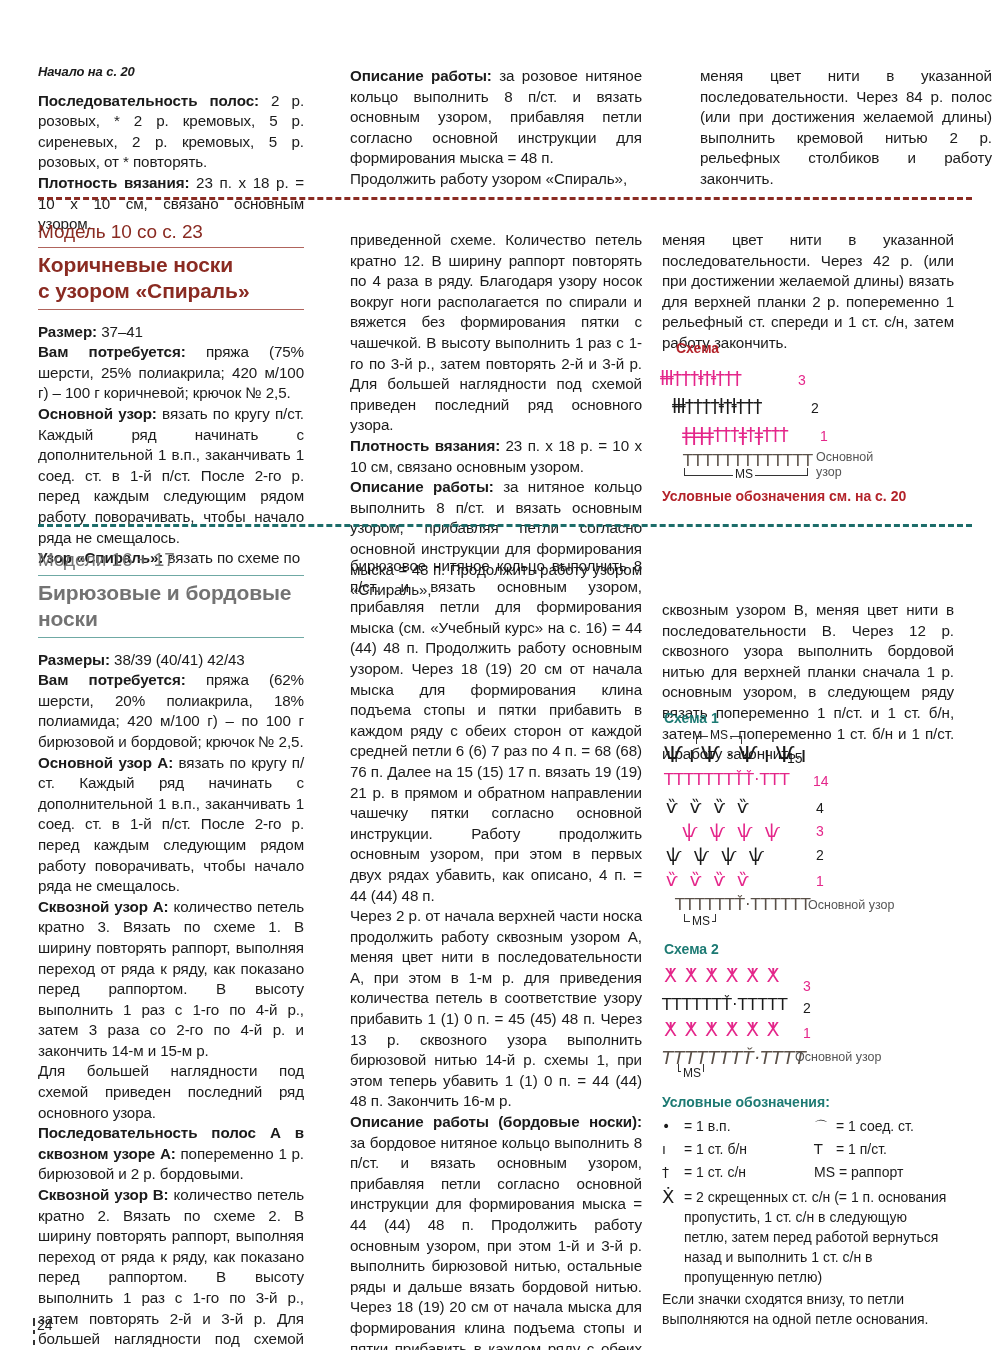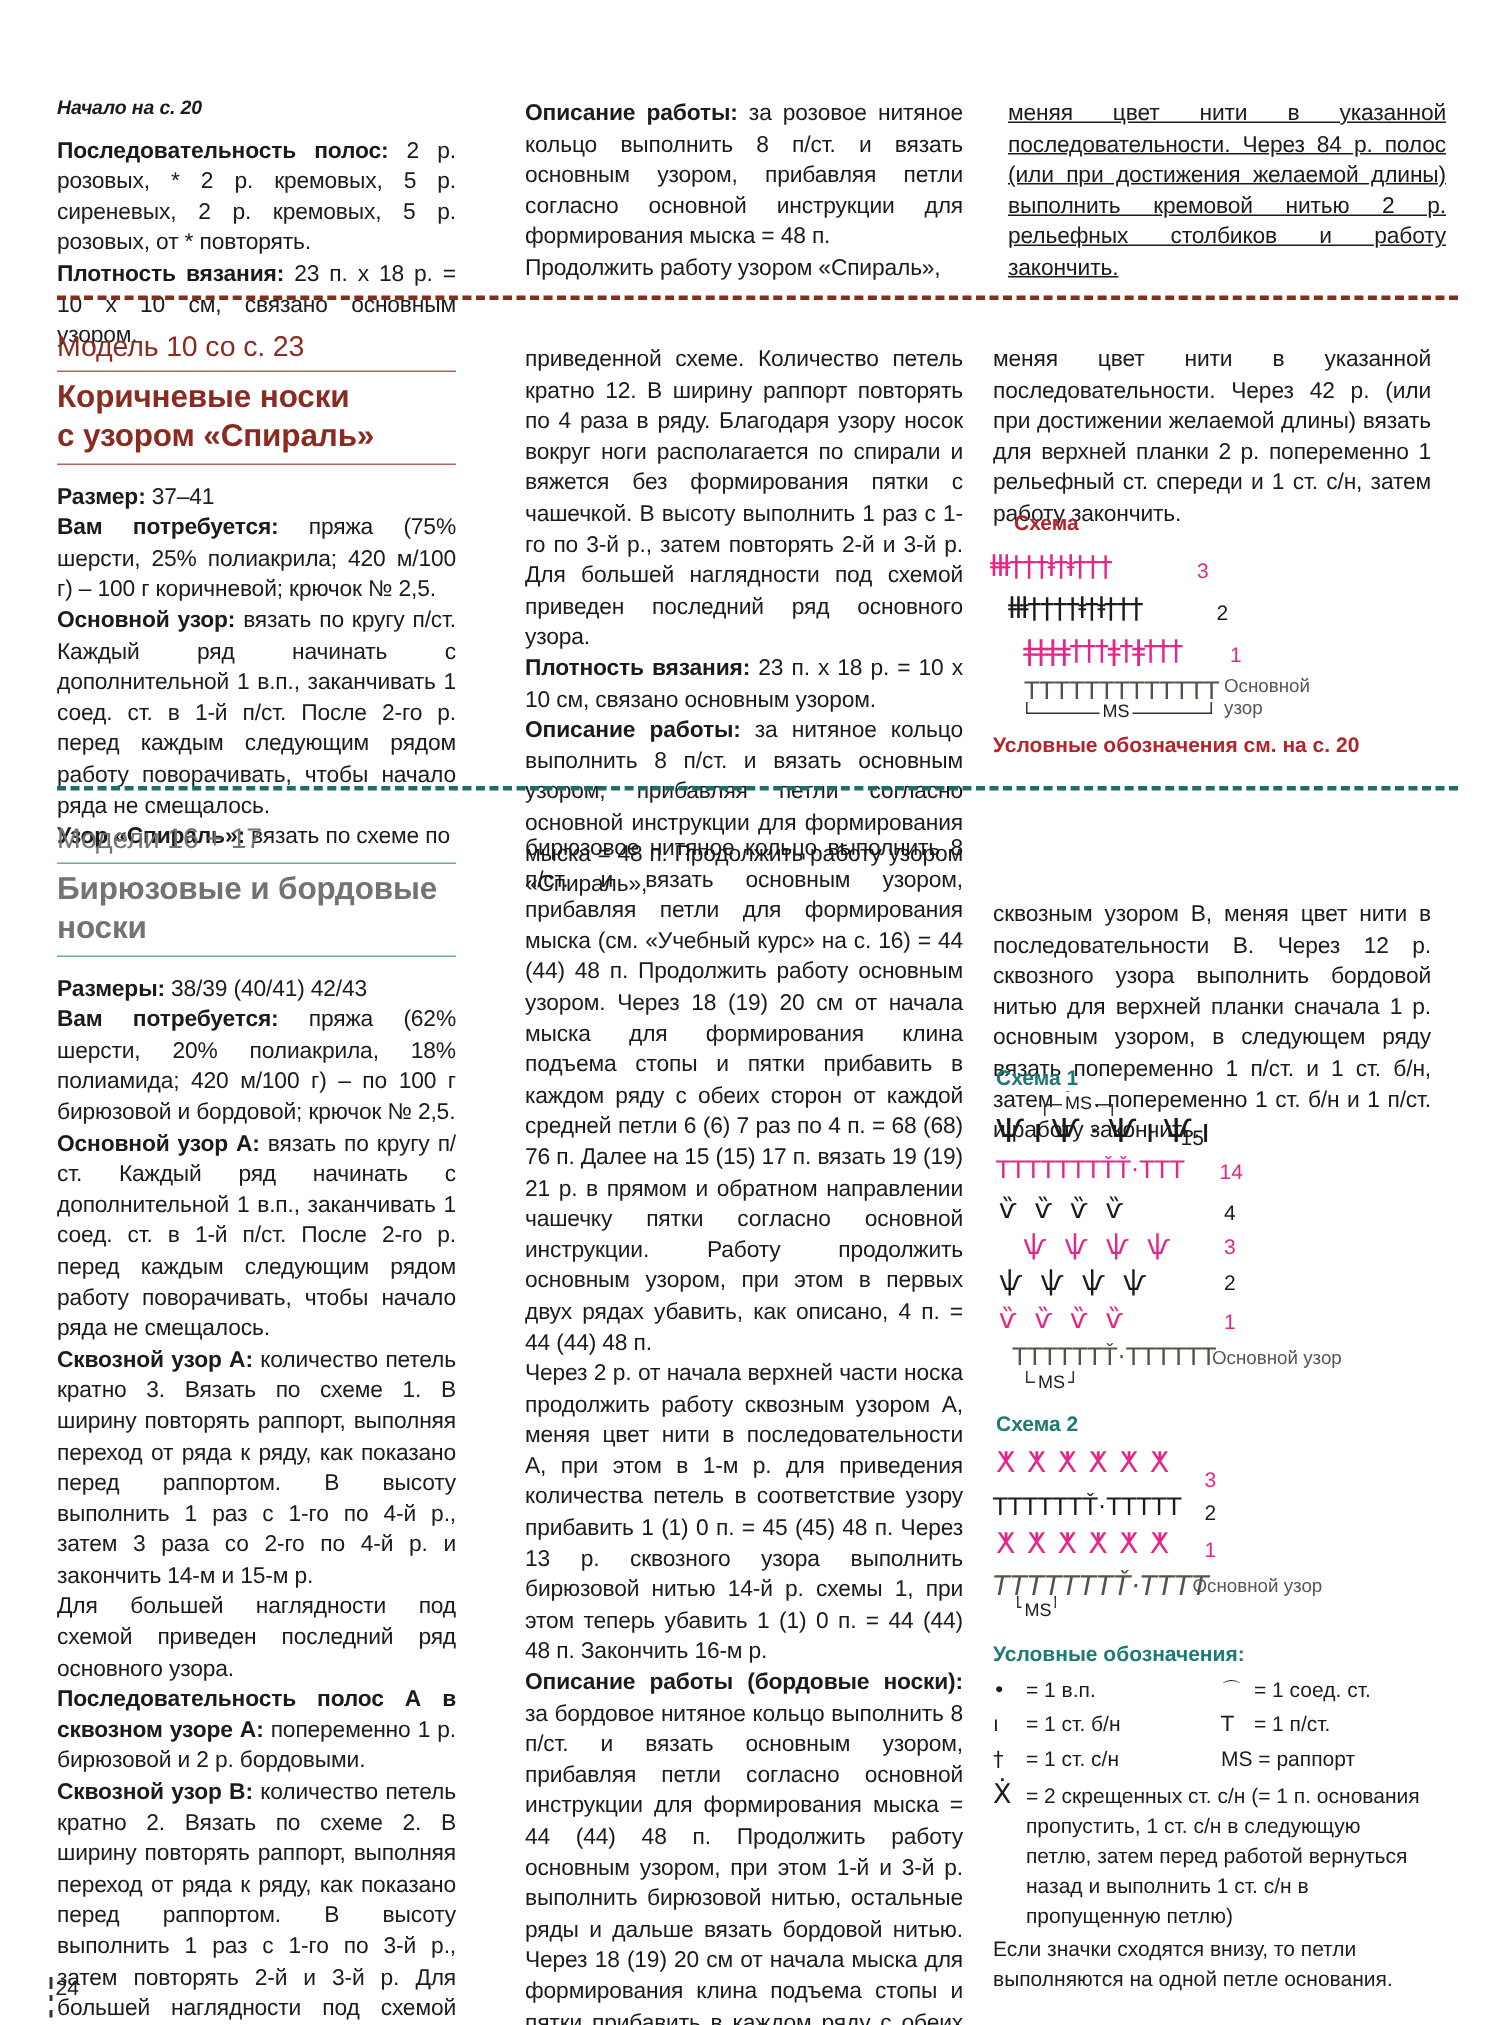--- a/index.html
+++ b/index.html
@@ -44,21 +44,21 @@
 
 <div class="col" style="left:38px; top:62px; width:266px;">
   <p class="cont-note">Начало на с. 20</p>
   <p><span class="b">Последовательность полос:</span><span> 2 р. розовых, * 2 р. кремовых, 5 р. сиреневых, 2 р. кремовых, 5 р. розовых, от * повторять.</span></p>
   <p><span class="b">Плотность вязания:</span><span> 23 п. х 18 р. = 10 х 10 см, связано основным узором.</span></p>
 </div>
 <div class="col" style="left:350px; top:66px; width:292px;">
   <p><span class="b">Описание работы:</span><span> за розовое нитяное кольцо выполнить 8 п/ст. и вязать основным узором, прибавляя петли согласно основной инструкции для формирования мыска = 48 п.</span></p>
   <p style="text-align:left;"><span>Продолжить работу узором «Спираль»,</span></p>
 </div>
-<div class="col" style="left:672px; top:66px; width:292px;text-decoration:underline;">
+<div class="col" style="left:700px; top:66px; width:292px;">
   <p><span>меняя цвет нити в указанной последовательности. Через 84 р. полос (или при достижения желаемой длины) выполнить кремовой нитью 2 р. рельефных столбиков и работу закончить.</span></p>
 </div>
 
 <div class="dash brown"></div>
 
 <div class="col" style="left:38px; top:222px; width:266px;">
   <div class="model-ref brown-t">Модель 10 со с. 23</div>
   <div class="model-title brown-t">
     <div>Коричневые носки</div>
     <div>с узором «Спираль»</div>

